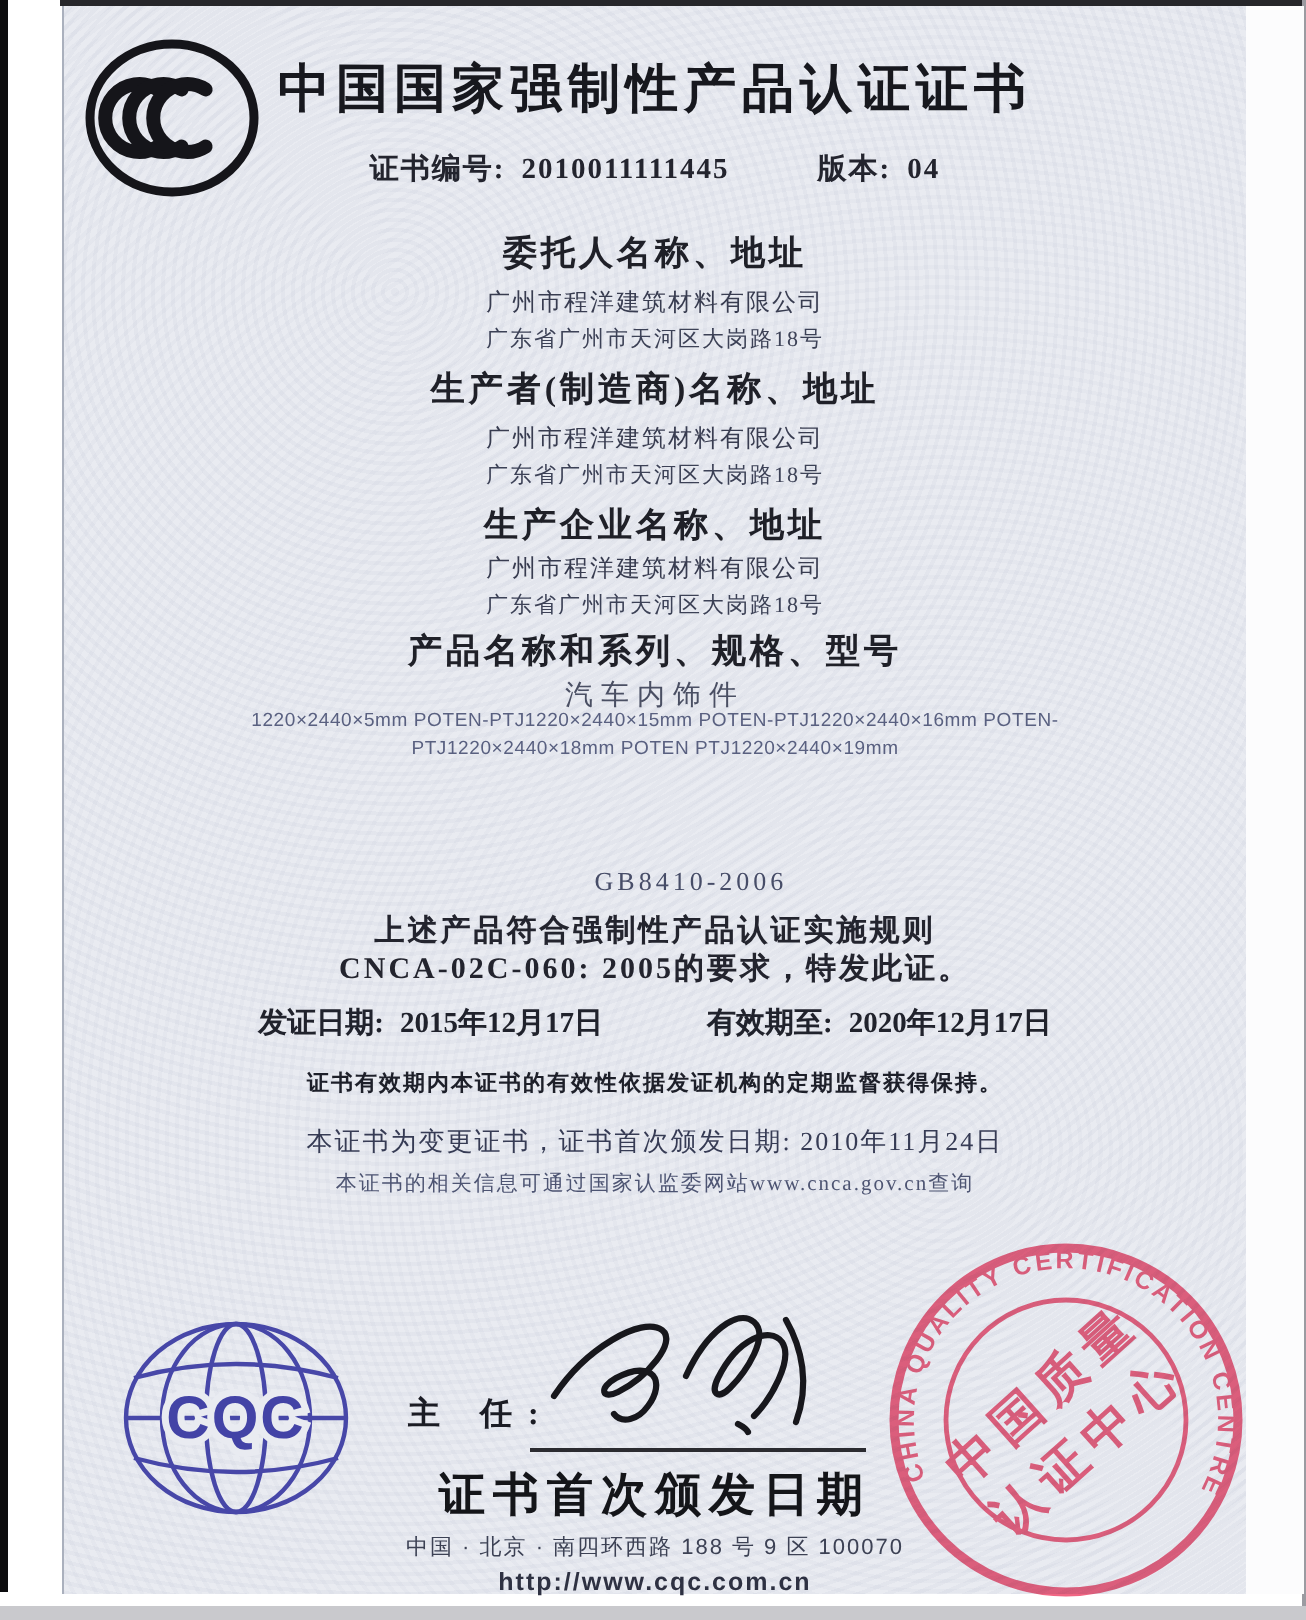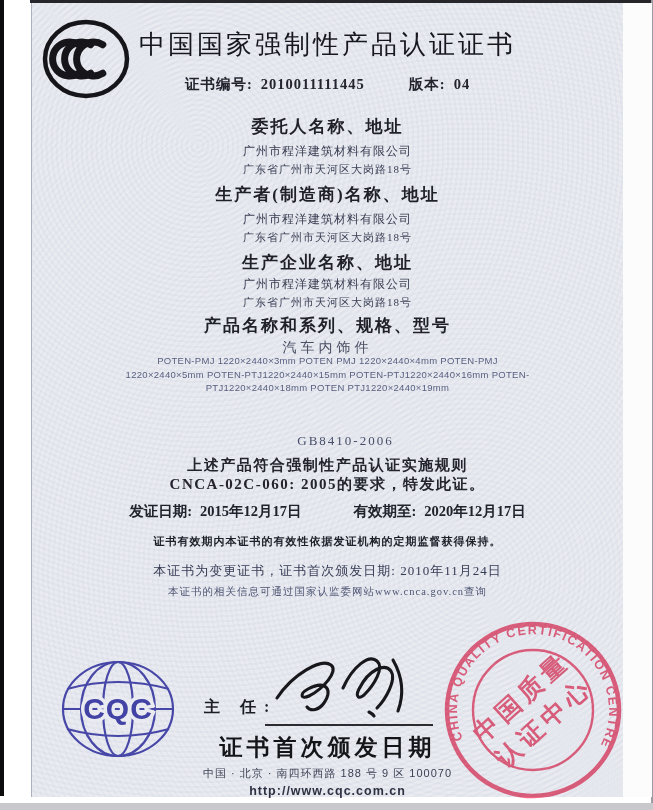--- a/index.html
+++ b/index.html
@@ -20,21 +20,21 @@
     position:absolute;left:31px;top:3px;width:591px;height:794px;
     background:
       repeating-radial-gradient(circle at 28% 18%, rgba(110,122,158,.05) 0 2px, rgba(0,0,0,0) 2px 5px),
       repeating-radial-gradient(circle at 74% 72%, rgba(110,122,158,.04) 0 2px, rgba(0,0,0,0) 2px 5px),
       #e9ebf1;
     border-left:1px solid #aab0bd;
   }
   .abs{position:absolute;}
   .ctr{left:0;width:100%;text-align:center;}
   
-  .title{top:24px;font-size:26px;font-weight:normal;color:#17181e;letter-spacing:3px;}
+  .title{top:24px;font-size:26px;font-weight:bold;color:#17181e;letter-spacing:3px;}
   .certno-row{top:72px;display:flex;justify-content:center;gap:44px;font-size:14.5px;font-weight:bold;color:#23242e;letter-spacing:1px;align-items:center;}
   .sec-h{font-size:17px;font-weight:bold;color:#1f2028;letter-spacing:2px;}
   .co-name{font-size:12px;color:#383c50;letter-spacing:1px;}
   .co-addr{font-size:11px;color:#3c4156;letter-spacing:1px;}
   .prod-name{font-size:14px;color:#4a4f63;letter-spacing:4px;}
   .models{top:351px;left:45px;width:501px;font-size:9.5px;line-height:13.5px;color:#596080;text-align:center;letter-spacing:.3px;font-family:"Liberation Sans",sans-serif;}
   .standard{font-size:13px;color:#474d68;letter-spacing:2px;margin-left:18px;}
   .stmt{font-size:15px;font-weight:bold;color:#23242e;letter-spacing:1.5px;}
   .dates-row{top:499px;display:flex;justify-content:center;gap:52px;font-size:14.5px;font-weight:bold;color:#20222c;}
   .validity{top:531px;font-size:11px;font-weight:bold;color:#1d1f29;letter-spacing:1px;}
@@ -89,21 +89,20 @@
   <div class="abs ctr co-name" style="top:208px">广州市程洋建筑材料有限公司</div>
   <div class="abs ctr co-addr" style="top:227px">广东省广州市天河区大岗路18号</div>
 
   <div class="abs ctr sec-h" style="top:248px">生产企业名称、地址</div>
   <div class="abs ctr co-name" style="top:273px">广州市程洋建筑材料有限公司</div>
   <div class="abs ctr co-addr" style="top:292px">广东省广州市天河区大岗路18号</div>
 
   <div class="abs ctr sec-h" style="top:311px">产品名称和系列、规格、型号</div>
   <div class="abs ctr prod-name" style="top:336px">汽车内饰件</div>
   <div class="abs models">
-    <div>POTEN-PMJ 1220×2440×3mm POTEN PMJ 1220×2440×4mm POTEN-PMJ</div>
     <div>1220×2440×5mm POTEN-PTJ1220×2440×15mm POTEN-PTJ1220×2440×16mm POTEN-</div>
     <div>PTJ1220×2440×18mm POTEN PTJ1220×2440×19mm</div>
   </div>
 
   <div class="abs ctr standard" style="top:430px">GB8410-2006</div>
 
   <div class="abs ctr stmt" style="top:453px">上述产品符合强制性产品认证实施规则</div>
   <div class="abs ctr stmt" style="top:472px">CNCA-02C-060: 2005的要求，特发此证。</div>
 
   <div class="abs ctr dates-row">

